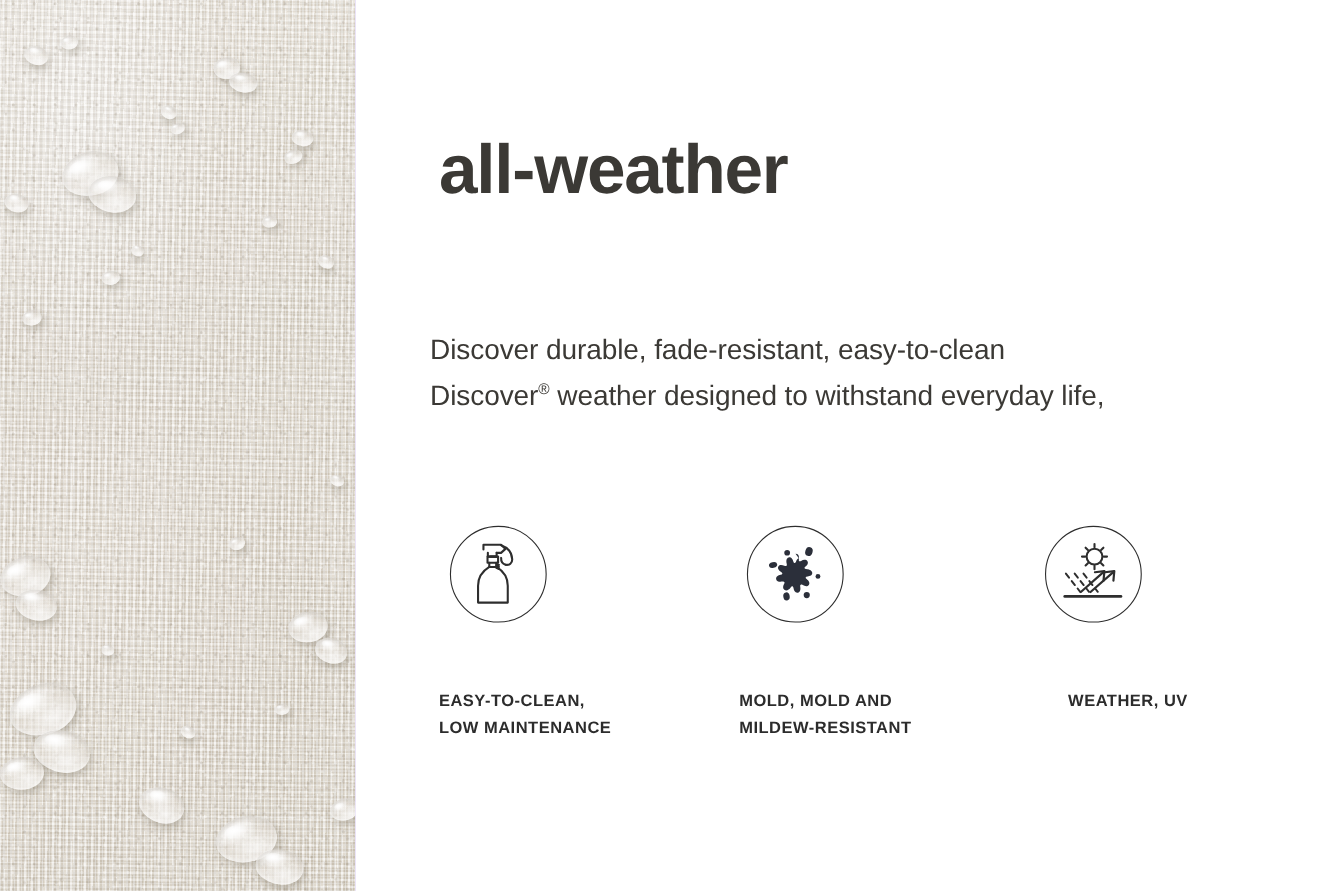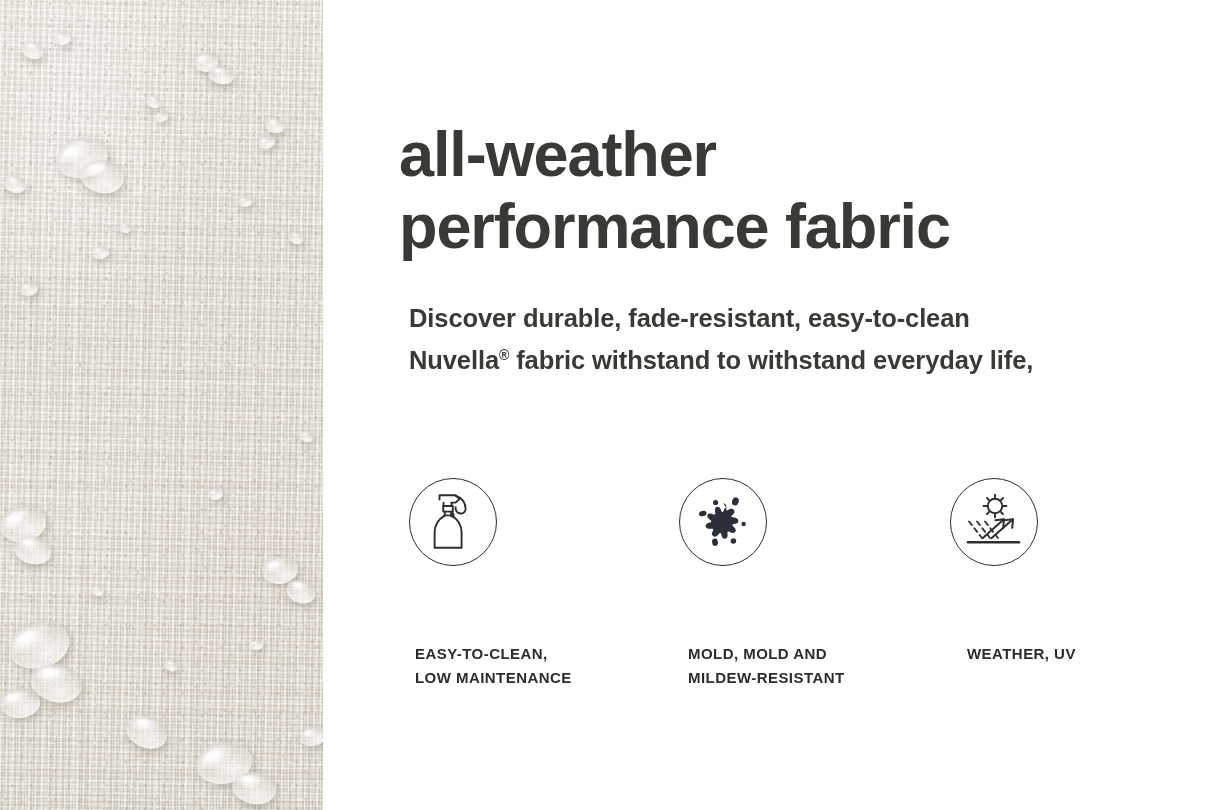--- a/index.html
+++ b/index.html
@@ -108,26 +108,26 @@
     font-size:63px;
     line-height:72px;
     font-weight:700;
     letter-spacing:-1.1px;
     color:#3b3935;
     white-space:nowrap;
   }
   .headline .hl-line { display:block; }
   .subcopy {
     position:absolute;
-    left:86px;
+    left:68px;
     top:297px;
     width:760px;
     font-size:25.5px;
     line-height:42px;
-    font-weight:700;
+    font-weight:400;
     color:#3b3935;
     letter-spacing:-.1px;
   }
   .subcopy .sup {
     font-size:14px;
     vertical-align:super;
     line-height:0;
   }
   .icon-circle {
     width:88px; height:88px;
@@ -153,21 +153,21 @@
     position:absolute;
     left:76px; top:478px;
     width:800px; height:92px;
   }
   .icons-row .icon-circle { position:absolute; top:0; }
   .captions-row {
     position:absolute;
     left:76px; top:626px;
     width:820px;
   }
-  .captions-row .feature-caption { position:absolute; top:0; margin:16px; }
+  .captions-row .feature-caption { position:absolute; top:0; margin:0; }
 </style>
 </head>
 <body>
 
 <div class="banner">
 
   <div class="photo-panel">
     <div class="fabric-base"></div>
     <div class="weave"></div>
     <div class="weave-2"></div>
@@ -205,26 +205,25 @@
         <div class="drop" style="left: 92px; top: 586px; width: 12px; height: 10px; transform: rotate(6deg);"></div>
         <div class="drop" style="left: 208px; top: 488px; width: 15px; height: 12px; transform: rotate(-20deg);"></div>
         <div class="drop" style="left: 300px; top: 432px; width: 13px; height: 10px; transform: rotate(14deg);"></div>
       </div>
   </div>
 
   <div class="content-panel">
 
     <h1 class="headline">
       <span class="hl-line">all-weather</span>
-      <span class="hl-line">performance fabric</span>
     </h1>
 
     <p class="subcopy">
       <span>Discover durable, fade-resistant, easy-to-clean</span><br>
-      <span>Nuvella</span><sup class="sup">®</sup><span> fabric withstand to withstand everyday life,</span><br>
+      <span>Discover</span><sup class="sup">®</sup><span> weather designed to withstand everyday life,</span><br>
     </p>
 
     <div class="icons-row">
 
       <div class="icon-circle" style="left:5px;">
         <svg width="56" height="62" viewBox="0 0 56 62">
           <g fill="none" stroke="#2e2e2e" stroke-width="1.9" stroke-linejoin="round" stroke-linecap="round">
 
             <path d="M14.5 8.5 L14.5 4.2 L30.5 4.2 L34.5 8.0 L30.5 11.6 L26.5 11.6"></path>
 
@@ -295,19 +294,19 @@
 
     <div class="captions-row">
       <div class="feature-caption" style="left:0px;">
         <span>EASY-TO-CLEAN,</span>
         <span>LOW MAINTENANCE</span>
       </div>
       <div class="feature-caption" style="left:273px;">
         <span>MOLD, MOLD AND</span>
         <span>MILDEW-RESISTANT</span>
       </div>
-      <div class="feature-caption" style="left:552px;">
+      <div class="feature-caption" style="left:572px;">
         <span>WEATHER, UV</span>
       </div>
     </div>
 
   </div>
 </div>
 
 </body></html>

